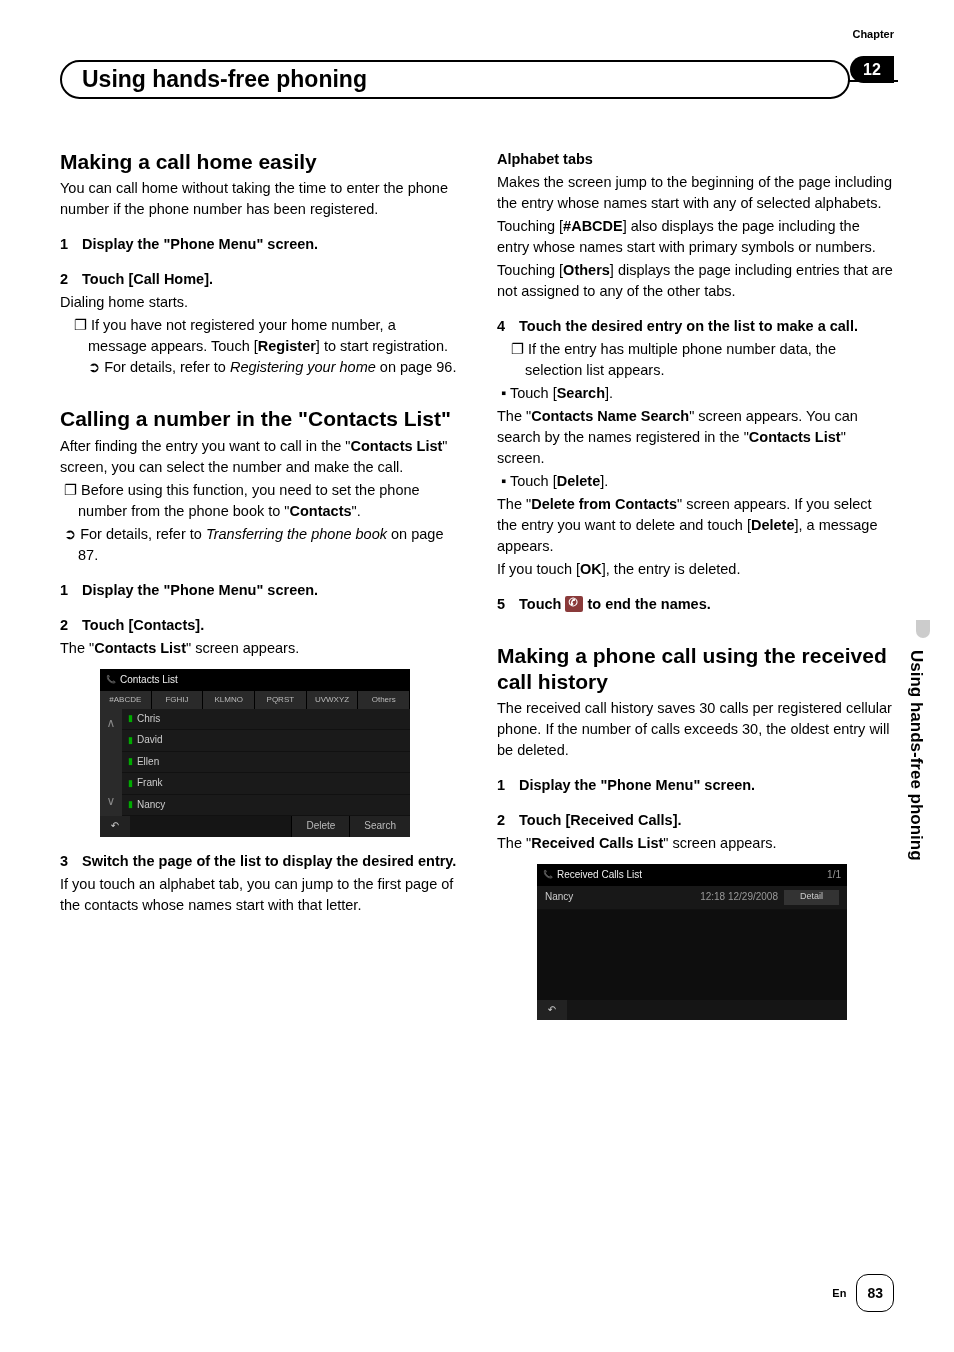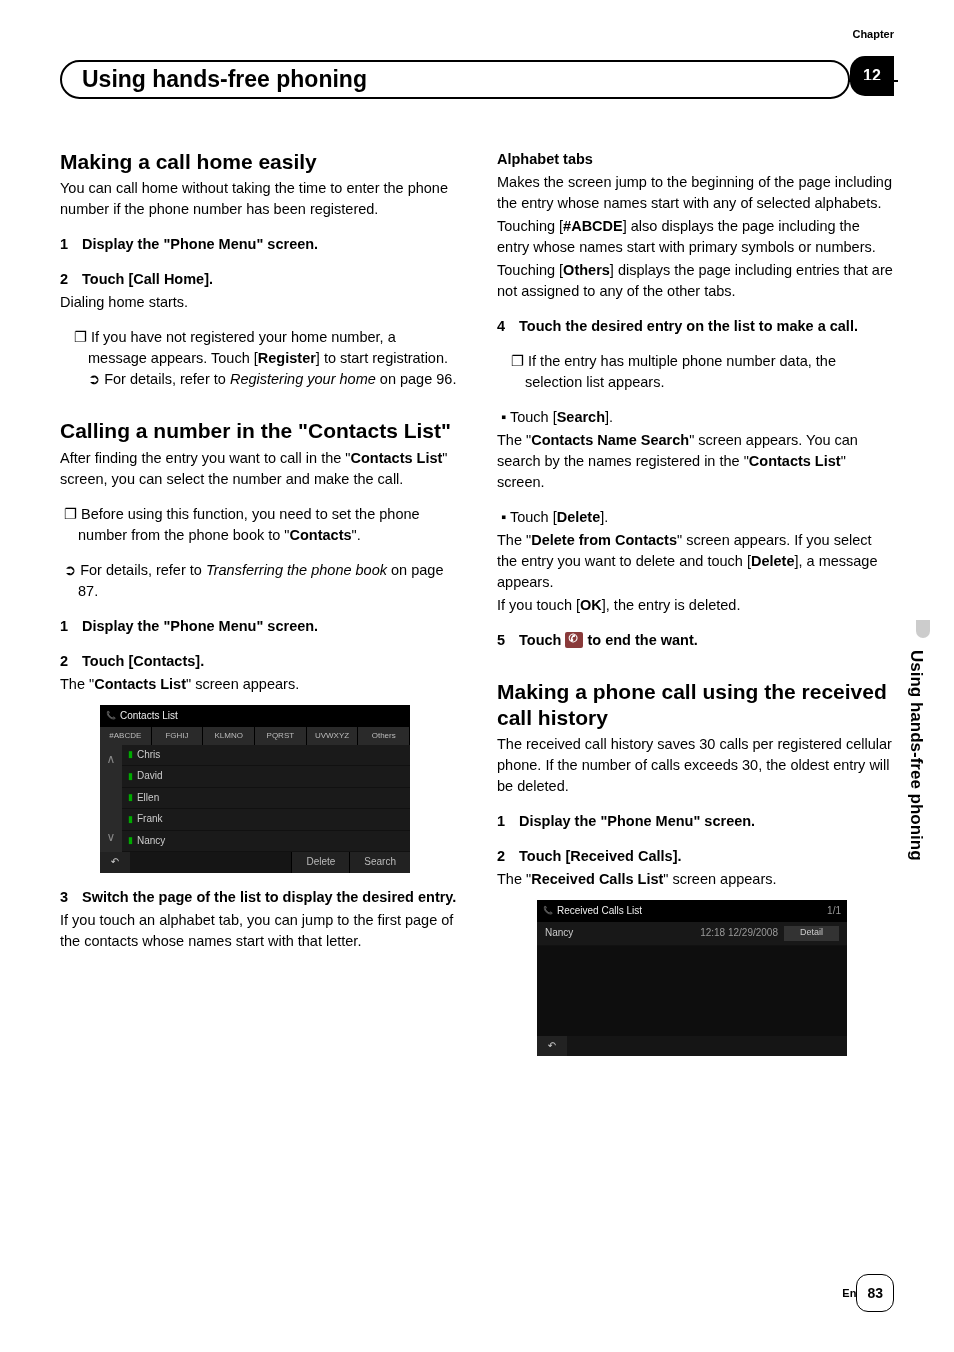--- a/index.html
+++ b/index.html
@@ -17,21 +17,21 @@
     top: 28px;
     right: 60px;
     font-size: 11px;
     font-weight: bold;
   }
   .chapter-tab {
     position: absolute;
     top: 56px;
     right: 60px;
     width: 44px;
-    height: 40px;
+    height: 27px;
     background: #000;
     color: #fff;
     border-radius: 15px 0 0 15px;
     display: flex;
     align-items: center;
     justify-content: center;
     font-size: 16px;
     font-weight: bold;
   }
   .header-bar {
@@ -75,21 +75,21 @@
     line-height: 1.2;
   }
   .step {
     font-weight: bold;
     margin-top: 14px;
   }
   .step .num { display:inline-block; width: 22px; }
   .sub {
     padding-left: 28px;
     text-indent: -14px;
-    margin-top: 14px;
+    margin-top: 2px;
   }
   .sub-square::before { content: "❐ "; }
   .sub-arrow { padding-left: 42px; text-indent: -14px; }
   .sub-arrow::before { content: "➲ "; }
   .sub-bullet::before { content: "▪ "; }
   .para { margin-top: 2px; }
   .section { margin-top: 28px; }
   .ital { font-style: italic; }
   .bold { font-weight: bold; }
   .vert-text {
@@ -108,20 +108,21 @@
     height: 18px;
     background: #ccc;
     border-radius: 0 0 7px 7px;
   }
   .footer {
     position: absolute;
     bottom: 40px;
     right: 60px;
     display: flex;
     align-items: center;
+    gap: 10px;
   }
   .footer-en { font-size: 11px; font-weight: bold; }
   .footer-num {
     border: 1.5px solid #000;
     border-radius: 12px;
     padding: 10px 10px;
     font-size: 14px;
     font-weight: bold;
   }
   
@@ -305,21 +306,21 @@
     <div class="sub sub-bullet" style="padding-left:18px;">
       <span>Touch [</span><span class="bold">Delete</span><span>].</span>
     </div>
     <div class="para">
       <span>The "</span><span class="bold">Delete from Contacts</span><span>" screen appears. If you select the entry you want to delete and touch [</span><span class="bold">Delete</span><span>], a message appears.</span>
     </div>
     <div class="para">
       <span>If you touch [</span><span class="bold">OK</span><span>], the entry is deleted.</span>
     </div>
 
-    <div class="step"><span class="num">5</span><span>Touch </span><span class="end-icon"></span><span> to end the want.</span></div>
+    <div class="step"><span class="num">5</span><span>Touch </span><span class="end-icon"></span><span> to end the names.</span></div>
 
     <div class="section">
       <h2>Making a phone call using the received call history</h2>
       <div class="para">The received call history saves 30 calls per registered cellular phone. If the number of calls exceeds 30, the oldest entry will be deleted.</div>
       <div class="step"><span class="num">1</span><span>Display the "Phone Menu" screen.</span></div>
       <div class="step"><span class="num">2</span><span>Touch [Received Calls].</span></div>
       <div class="para">
         <span>The "</span><span class="bold">Received Calls List</span><span>" screen appears.</span>
       </div>
 

